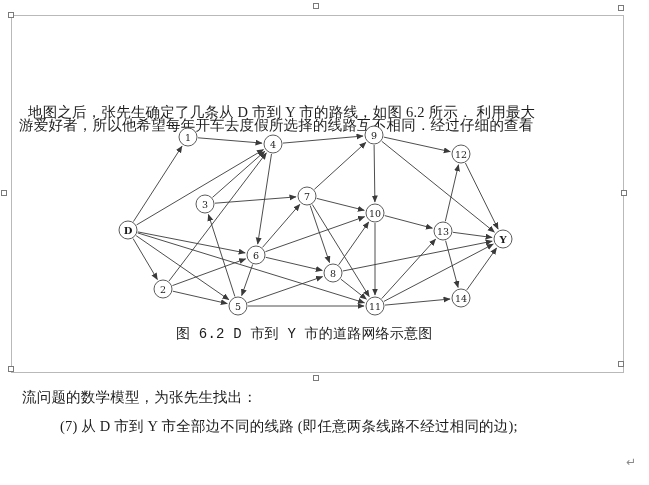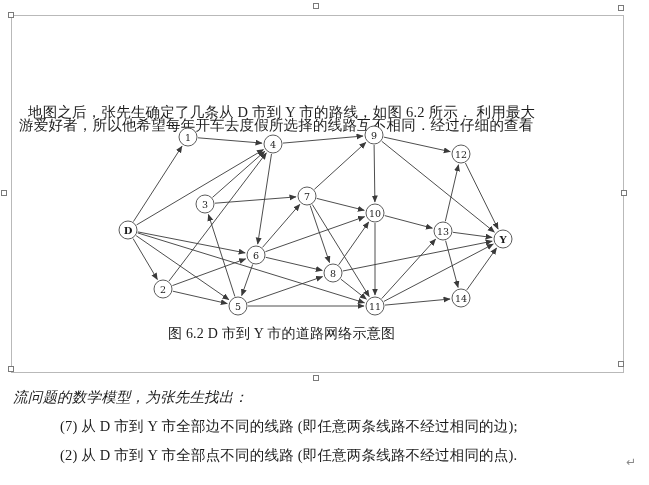--- a/index.html
+++ b/index.html
@@ -153,25 +153,24 @@
             <text x="461" y="298" text-anchor="middle" dominant-baseline="central" font-size="9.5" fill="#1c1c1c">14</text>
           </g>
           <g>
             <circle cx="503" cy="239" r="9" fill="#ffffff" stroke="#4a4a4a" stroke-width="0.9"></circle>
             <text x="503" y="239" text-anchor="middle" dominant-baseline="central" font-size="10" font-weight="bold" fill="#1c1c1c">Y</text>
           </g>
         </g>
     </svg>
   </div>
 
-  <div class="doc-text caption" style="left:168px;top:325px;">图 6.2  D 市到 Y 市的道路网络示意图</div>
+  <div class="doc-text caption" style="left:176px;top:325px;font-family:Liberation Mono, monospace;">图 6.2  D 市到 Y 市的道路网络示意图</div>
 
-  <div class="doc-text" style="left:13px;top:388px;font-style:italic;">流问题的数学模型，为张先生找出：</div>
+  <div class="doc-text" style="left:22px;top:388px;">流问题的数学模型，为张先生找出：</div>
   <div class="doc-text" style="left:60px;top:417px;">(7) 从 D 市到 Y 市全部边不同的线路 (即任意两条线路不经过相同的边);</div>
-  <div class="doc-text" style="left:60px;top:446px;">(2) 从 D 市到 Y 市全部点不同的线路 (即任意两条线路不经过相同的点).</div>
 
   <div class="pmark" style="left:626px;top:455px;">↵</div>
 
   <div class="handle" style="left:8px;top:12px;"></div>
   <div class="handle" style="left:313px;top:3px;"></div>
   <div class="handle" style="left:618px;top:5px;"></div>
   <div class="handle" style="left:1px;top:190px;"></div>
   <div class="handle" style="left:621px;top:190px;"></div>
   <div class="handle" style="left:8px;top:366px;"></div>
   <div class="handle" style="left:313px;top:375px;"></div>

